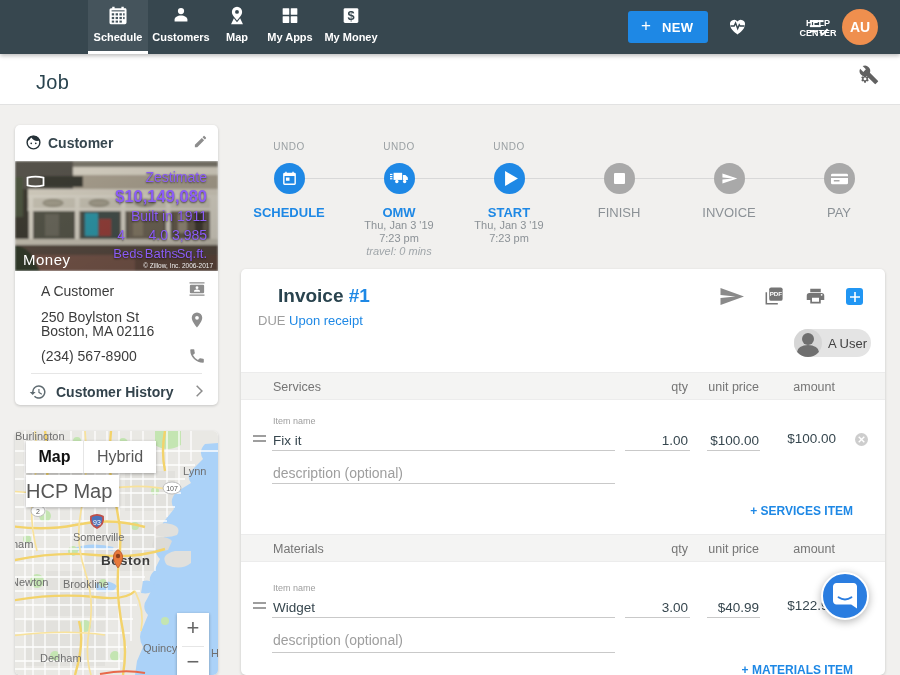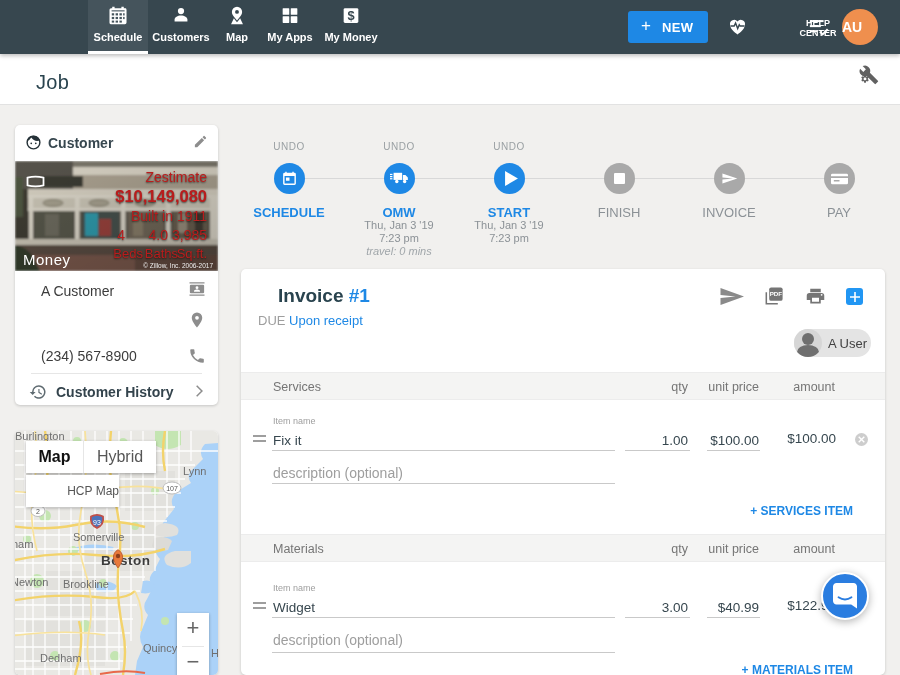--- a/index.html
+++ b/index.html
@@ -19,21 +19,21 @@
 #jobbar h1 { position:absolute; left:36px; top:17px; font-size:20px; font-weight:normal; color:#29434e; letter-spacing:.3px; }
 
 
 .card { position:absolute; background:#fff; border-radius:5px; box-shadow:0 1px 3px rgba(0,0,0,.18); }
 
 
 #custcard { left:15px; top:125px; width:203px; height:280px; }
 #custhead { position:absolute; left:0; top:0; width:203px; height:36px; }
 #custhead .t { position:absolute; left:33px; top:10px; font-size:14px; font-weight:bold; color:#37474f; }
 #photo { position:absolute; left:0; top:36px; width:203px; height:110px; overflow:hidden; }
-.ovl { position:absolute; color:#b91c1c; text-align:right; right:11px; text-shadow:0 1px 2px rgba(0,0,0,.6); }
+.ovl { position:absolute; color:#8b5cf6; text-align:right; right:11px; text-shadow:0 1px 2px rgba(0,0,0,.6); }
 .crow { position:absolute; left:26px; font-size:14px; color:#3c3c3c; }
 .cicon { position:absolute; right:12px; width:18px; height:18px; color:#8d8d8d; }
 
 
 #mapcard { left:15px; top:431px; width:203px; height:244px; overflow:hidden; }
 .tl-line { position:absolute; top:178px; height:1px; background:#d8d8d8; }
 .tcirc { position:absolute; top:163px; width:31px; height:31px; border-radius:50%; }
 .tblue { background:#1e88e5; }
 .tgray { background:#a9a9a9; }
 .undo { position:absolute; top:141px; width:80px; text-align:center; font-size:10px; color:#9aa0a3; letter-spacing:.5px; }
@@ -124,21 +124,21 @@
       </svg>
   <div style="position:absolute;left:752px;top:18px;width:52px;text-align:center;color:#fff;font-size:9px;font-weight:bold;line-height:10px;margin-left:40px;">HELP<br>CENTER</div>
   <svg style="position:absolute;left:808px;top:18px;width:22px;height:19px;" viewBox="0 0 24 20">
         <g stroke="#fff" stroke-width="2.2" fill="none">
           <line x1="2" y1="3" x2="17" y2="3"></line>
           <line x1="2" y1="8.5" x2="14" y2="8.5"></line>
           <line x1="2" y1="14" x2="10" y2="14"></line>
         </g>
         <path fill="none" stroke="#fff" stroke-width="2.2" d="M13 14.5l3 3 5.5-5.5"></path>
       </svg>
-  <div style="position:absolute;left:842px;top:9px;width:36px;height:36px;border-radius:50%;background:#ef8f4e;color:#fff;line-height:36px;font-size:14px;font-weight:bold;">AU</div>
+  <div style="position:absolute;left:842px;top:9px;width:36px;height:36px;border-radius:50%;background:#ef8f4e;color:#fff;text-align:center;line-height:36px;font-size:14px;font-weight:bold;">AU</div>
 </div>
 
 <div id="jobbar">
       <h1>Job</h1>
   <svg style="position:absolute;left:858px;top:70px;width:21px;height:21px;top:10px;left:858px;" viewBox="0 0 24 24">
         <path fill="#616161" d="M22.7 19 13.6 9.9a5.9 5.9 0 0 0-1.4-6.3A6 6 0 0 0 5.3 2.4L9 6.1 6.1 9 2.4 5.3a6 6 0 0 0 1.2 6.9 5.9 5.9 0 0 0 6.3 1.4l9.1 9.1c.4.4 1 .4 1.4 0l2.3-2.3c.5-.4.5-1 0-1.4z"></path>
         <g transform="translate(1.5,11) scale(0.5)">
           <path fill="#616161" d="M19.4 13a7.9 7.9 0 0 0 .1-2l2.1-1.6-2-3.5-2.5 1a7.9 7.9 0 0 0-1.7-1L15 3.3H11l-.4 2.6a7.9 7.9 0 0 0-1.7 1l-2.5-1-2 3.5L6.5 11a7.9 7.9 0 0 0 .1 2l-2.1 1.6 2 3.5 2.5-1a7.9 7.9 0 0 0 1.7 1l.4 2.6H15l.4-2.6a7.9 7.9 0 0 0 1.7-1l2.5 1 2-3.5zm-6.4 2.3a3.3 3.3 0 1 1 0-6.6 3.3 3.3 0 0 1 0 6.6z"></path>
         </g>
       </svg>
@@ -282,20 +282,21 @@
           <span style="position:absolute;right:29px;">Baths</span>
           <span style="position:absolute;right:0;">Sq.ft.</span>
         </div>
     <div style="position:absolute;left:8px;bottom:3px;color:#fff;font-size:15px;letter-spacing:.5px;">Money</div>
     <div style="position:absolute;right:5px;bottom:2px;color:#eee;font-size:6.5px;">© Zillow, Inc. 2006-2017</div>
   </div>
   <div class="crow" style="top:158px;">A Customer</div>
   <svg class="cicon" style="top:155px;" viewBox="0 0 24 24">
         <path fill="#8d8d8d" d="M2 3h20v1.8H2zM2 19.2h20V21H2zM20 6.2H4a1.5 1.5 0 0 0-1.5 1.5v8.6A1.5 1.5 0 0 0 4 17.8h16a1.5 1.5 0 0 0 1.5-1.5V7.7A1.5 1.5 0 0 0 20 6.2zm-8 2.1a1.9 1.9 0 1 1 0 3.8 1.9 1.9 0 0 1 0-3.8zm4 7.2H8v-.9c0-1.3 2.7-2 4-2s4 .7 4 2z"></path>
       </svg>
+  <div class="crow" style="top:185px;line-height:14px;">250 Boylston St<br>Boston, MA 02116</div>
   <svg class="cicon" style="top:186px;" viewBox="0 0 24 24">
         <path fill="#8d8d8d" d="M12 2a7 7 0 0 0-7 7c0 5.2 7 13 7 13s7-7.8 7-13a7 7 0 0 0-7-7zm0 9.5A2.5 2.5 0 1 1 12 6.5a2.5 2.5 0 0 1 0 5z"></path>
       </svg>
   <div class="crow" style="top:223px;">(234) 567-8900</div>
   <svg class="cicon" style="top:222px;" viewBox="0 0 24 24">
         <path fill="#8d8d8d" d="M6.6 10.8a15 15 0 0 0 6.6 6.6l2.2-2.2c.3-.3.7-.4 1-.2 1.2.4 2.4.6 3.7.6.6 0 1 .4 1 1V20c0 .6-.4 1-1 1A17 17 0 0 1 3 4c0-.6.4-1 1-1h3.5c.6 0 1 .4 1 1 0 1.2.2 2.5.6 3.6.1.4 0 .8-.2 1l-2.3 2.2z"></path>
       </svg>
   <div style="position:absolute;left:16px;right:16px;top:248px;height:1px;background:#e6e6e6;"></div>
   <svg style="position:absolute;left:14px;top:258px;width:18px;height:18px;" viewBox="0 0 24 24">
         <path fill="#5f6b71" d="M13 3a9 9 0 0 0-9 9H1l3.9 3.9L8.8 12H6a7 7 0 1 1 2 4.9l-1.4 1.4A9 9 0 1 0 13 3z"></path>
@@ -394,21 +395,21 @@
 
   <g transform="translate(103,127)">
     <path d="M0 9 C-5.5 2 -5.5 -4.5 0 -7.5 C5.5 -4.5 5.5 2 0 9z" fill="#e8793a" stroke="#b8562a" stroke-width=".8" transform="scale(1.1)"></path>
     <circle cx="0" cy="-2" r="2.2" fill="#8c3f1c"></circle>
   </g>
 </svg>
 
 <div style="position:absolute;left:11px;top:10px;width:130px;height:32px;background:#fff;box-shadow:0 1px 3px rgba(0,0,0,.3);"></div>
 <div style="position:absolute;left:11px;top:10px;width:57px;height:32px;font-size:16px;font-weight:bold;color:#111;text-align:center;line-height:32px;">Map</div>
 <div style="position:absolute;left:68px;top:10px;width:73px;height:32px;font-size:16px;color:#565656;text-align:center;line-height:32px;border-left:1px solid #e6e6e6;">Hybrid</div>
-<div style="position:absolute;left:11px;top:44px;width:93px;height:32px;background:#fff;box-shadow:0 1px 3px rgba(0,0,0,.3);font-size:12px;color:#565656;text-align:right;line-height:32px;">HCP Map</div>
+<div style="position:absolute;left:11px;top:44px;width:93px;height:32px;background:#fff;box-shadow:0 1px 3px rgba(0,0,0,.3);font-size:20px;color:#565656;text-align:left;line-height:32px;">HCP Map</div>
 <div style="position:absolute;left:162px;top:182px;width:32px;height:70px;background:#fff;box-shadow:0 1px 3px rgba(0,0,0,.3);">
   <div style="position:absolute;left:0;top:0;width:32px;height:32px;color:#666;font-size:22px;text-align:center;line-height:30px;">+</div>
   <div style="position:absolute;left:5px;top:33px;width:22px;height:1px;background:#e6e6e6;"></div>
   <div style="position:absolute;left:0;top:34px;width:32px;height:32px;color:#666;font-size:22px;text-align:center;line-height:30px;">−</div>
 </div>
 </div>
 
 <div class="card" id="invcard">
   <div style="position:absolute;left:17px;top:16px;font-size:19px;font-weight:bold;color:#29434e;margin-left:20px;">Invoice <span style="color:#1e88e5;">#1</span></div>
   <div style="position:absolute;left:17px;top:44px;font-size:13px;color:#9e9e9e;">DUE <span style="color:#1e88e5;">Upon receipt</span></div>

